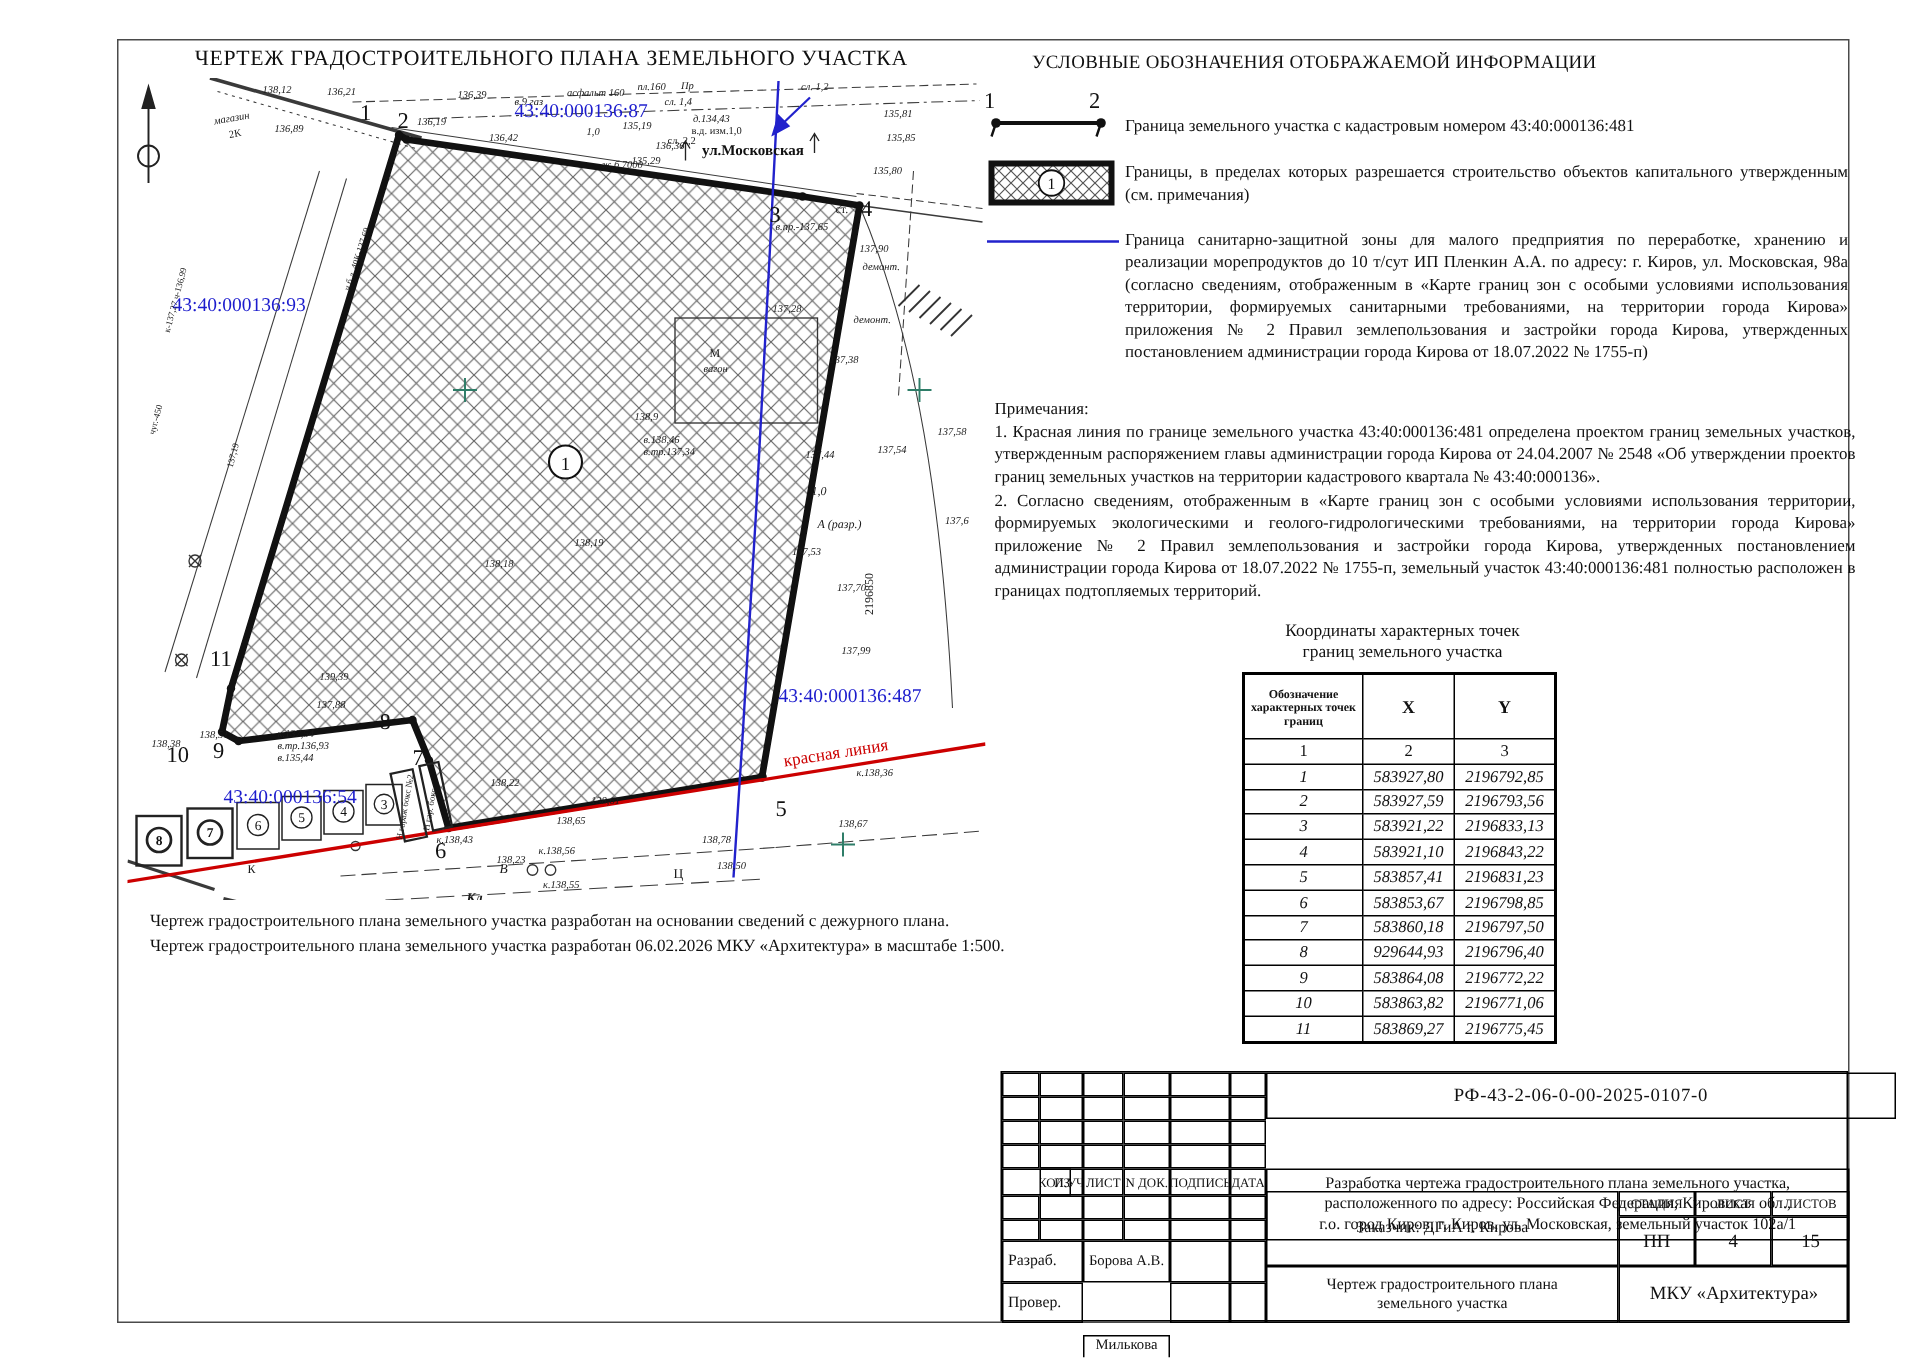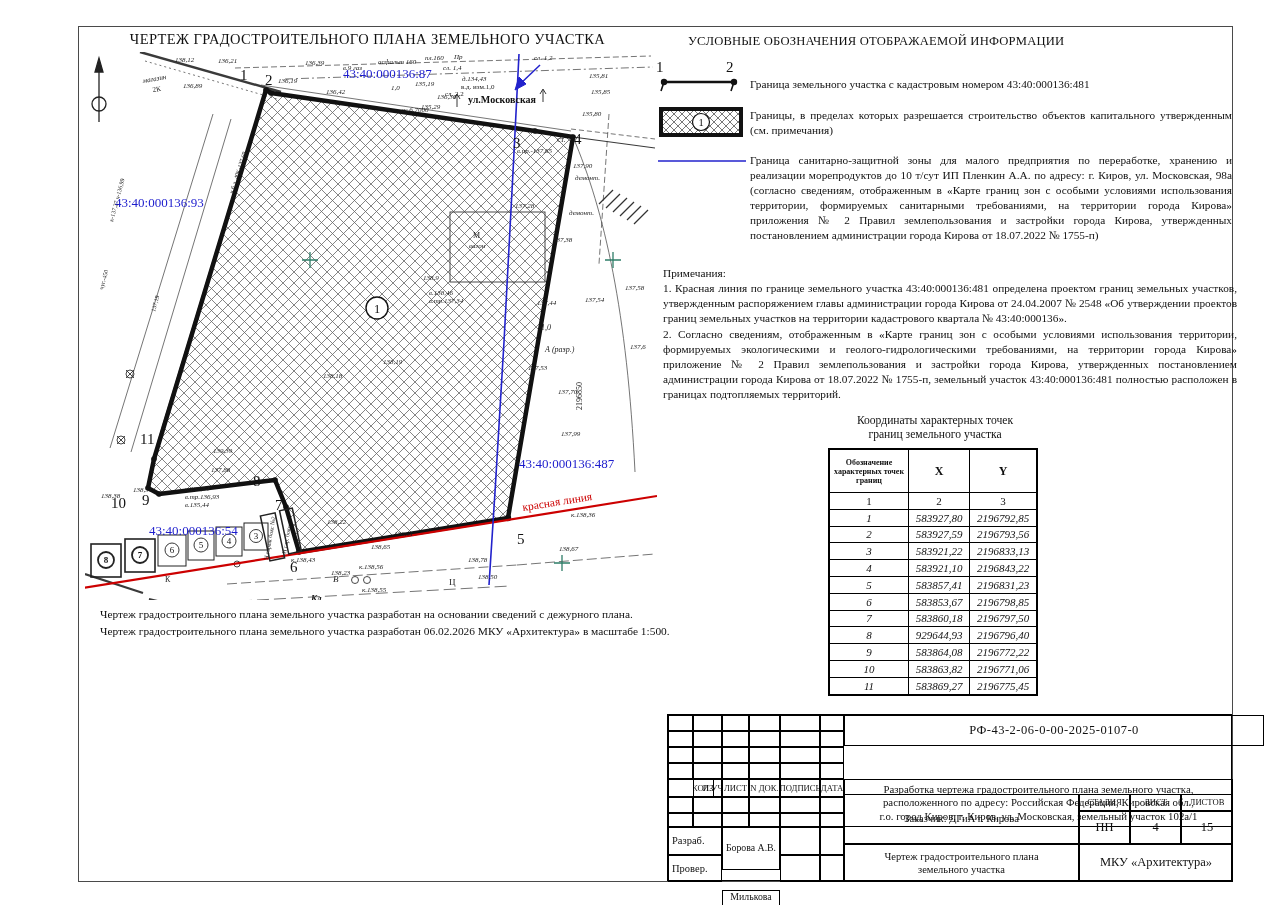--- a/index.html
+++ b/index.html
@@ -379,21 +379,21 @@
           <td>11</td>
           <td>583869,27</td>
           <td>2196775,45</td>
         </tr>
       </tbody>
   </table>
 
   <div class="abs tblock" id="tblock">
 
     <div class="tb-cell" style="left:0;top:112px;width:54px;height:28px;justify-content:flex-start;padding-left:3px;">Разраб.</div>
-    <div class="tb-cell" style="left:54px;top:112px;width:58px;height:43px;font-size:9.8px;">Борова А.В.</div>
+    <div class="tb-cell" style="left:54px;top:112px;width:58px;height:28px;font-size:9.8px;">Борова А.В.</div>
     <div class="tb-cell" style="left:112px;top:112px;width:40px;height:28px;"></div>
     <div class="tb-cell" style="left:152px;top:112px;width:24px;height:28px;"></div>
     <div class="tb-cell" style="left:0;top:140px;width:54px;height:27px;justify-content:flex-start;padding-left:3px;">Провер.</div>
     <div class="tb-cell" style="left:54px;top:140px;width:58px;height:27px;font-size:9.8px;margin-top:35px;">Милькова Е.Ю.</div>
     <div class="tb-cell" style="left:112px;top:140px;width:40px;height:27px;"></div>
     <div class="tb-cell" style="left:152px;top:140px;width:24px;height:27px;"></div>
 
     <div class="tb-cell docnum" style="left:176px;top:0;width:420px;height:31px;">РФ-43-2-06-0-00-2025-0107-0</div>
     <div class="tb-cell addr" style="left:176px;top:31px;width:389px;height:48px;">Разработка чертежа градостроительного плана земельного участка,<br>расположенного по адресу: Российская Федерация, Кировская обл.,<br>г.о. город Киров, г. Киров, ул. Московская, земельный участок 102а/1</div>
     <div class="tb-cell" style="left:176px;top:79px;width:235px;height:50px;">Заказчик: ДГиА г. Кирова</div>

